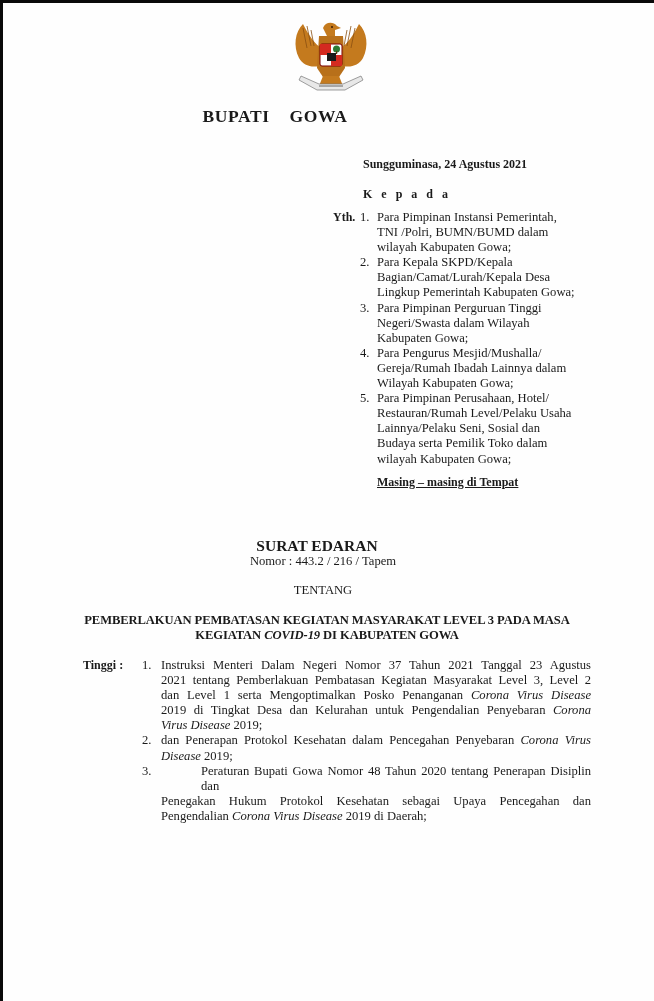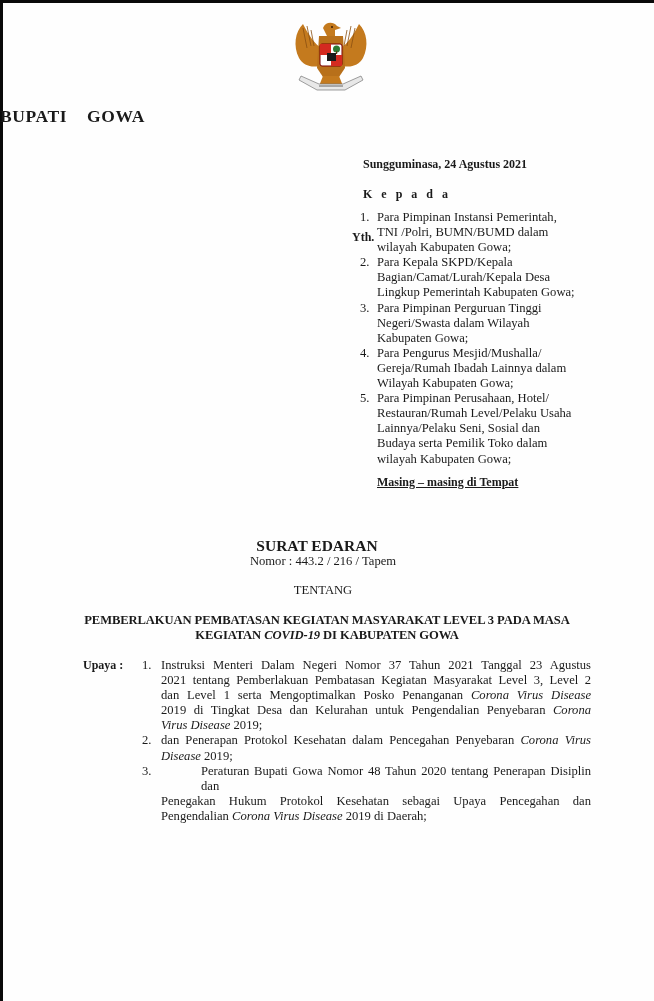--- a/index.html
+++ b/index.html
@@ -25,30 +25,30 @@
     }
     .page {
       position: absolute; left: 3px; top: 3px; right: 0; bottom: 0;
       background: #fefefe;
     }
     .emblem {
       position: absolute; left: 289px; top: 18px; width: 84px; height: 80px;
     }
     .letterhead {
       position: absolute; left: 0; width: 550px; top: 106px;
-      text-align: left;
+      text-align: center;
       font-weight: bold;
       font-size: 17.5px;
       letter-spacing: 0.6px;
       word-spacing: 5px;
     }
     .abs { position: absolute; font-size: 12px; line-height: 15px; font-weight: bold; }
     .date { left: 363px; top: 157px; }
     .kepada { left: 363px; top: 187px; letter-spacing: 3px; }
-    .yth-label { left: 352px; top: 210px; margin-top: 20px; }
+    .yth-label { left: 333px; top: 210px; }
     .recipients {
       position: absolute; left: 360px; top: 210px; width: 240px;
       margin: 0; padding: 0; list-style: none;
       font-size: 12.6px; line-height: 15.1px;
     }
     .recipients li { position: relative; padding-left: 17px; }
     .recipients .num { position: absolute; left: 0; top: 0; }
     .masing { left: 377px; top: 475px; text-decoration: underline; }
     .center-block {
       position: absolute; left: 0; width: 654px; text-align: center;
@@ -150,21 +150,21 @@
 
 <div class="center-block se-title">SURAT EDARAN</div>
 <div class="center-block se-nomor">Nomor : 443.2 / 216 / Tapem</div>
 <div class="center-block tentang">TENTANG</div>
 
 <div class="center-block subject">
   <span class="line">PEMBERLAKUAN PEMBATASAN KEGIATAN MASYARAKAT LEVEL 3 PADA MASA</span>
   <span class="line"><span>KEGIATAN </span><i>COVID-19</i><span> DI KABUPATEN GOWA</span></span>
 </div>
 
-<div class="abs dasar-label">Upaya :</div>
+<div class="abs dasar-label">Tinggi :</div>
 
 <ol class="dasar-list" id="dasar-list">
     <li>
       <span class="num">1.</span>
       <span class="txt" style="text-align-last: justify;"><span>Instruksi Menteri Dalam Negeri Nomor 37 Tahun 2021 Tanggal 23 Agustus</span></span>
       <span class="txt" style="text-align-last: justify;"><span>2021 tentang Pemberlakuan Pembatasan Kegiatan Masyarakat Level 3, Level 2</span></span>
       <span class="txt" style="text-align-last: justify;"><span>dan Level 1 serta Mengoptimalkan Posko Penanganan </span><i>Corona Virus Disease</i></span>
       <span class="txt" style="text-align-last: justify;"><span>2019 di Tingkat Desa dan Kelurahan untuk Pengendalian Penyebaran </span><i>Corona</i></span>
       <span class="txt"><i>Virus Disease</i><span> 2019;</span></span>
     </li>

